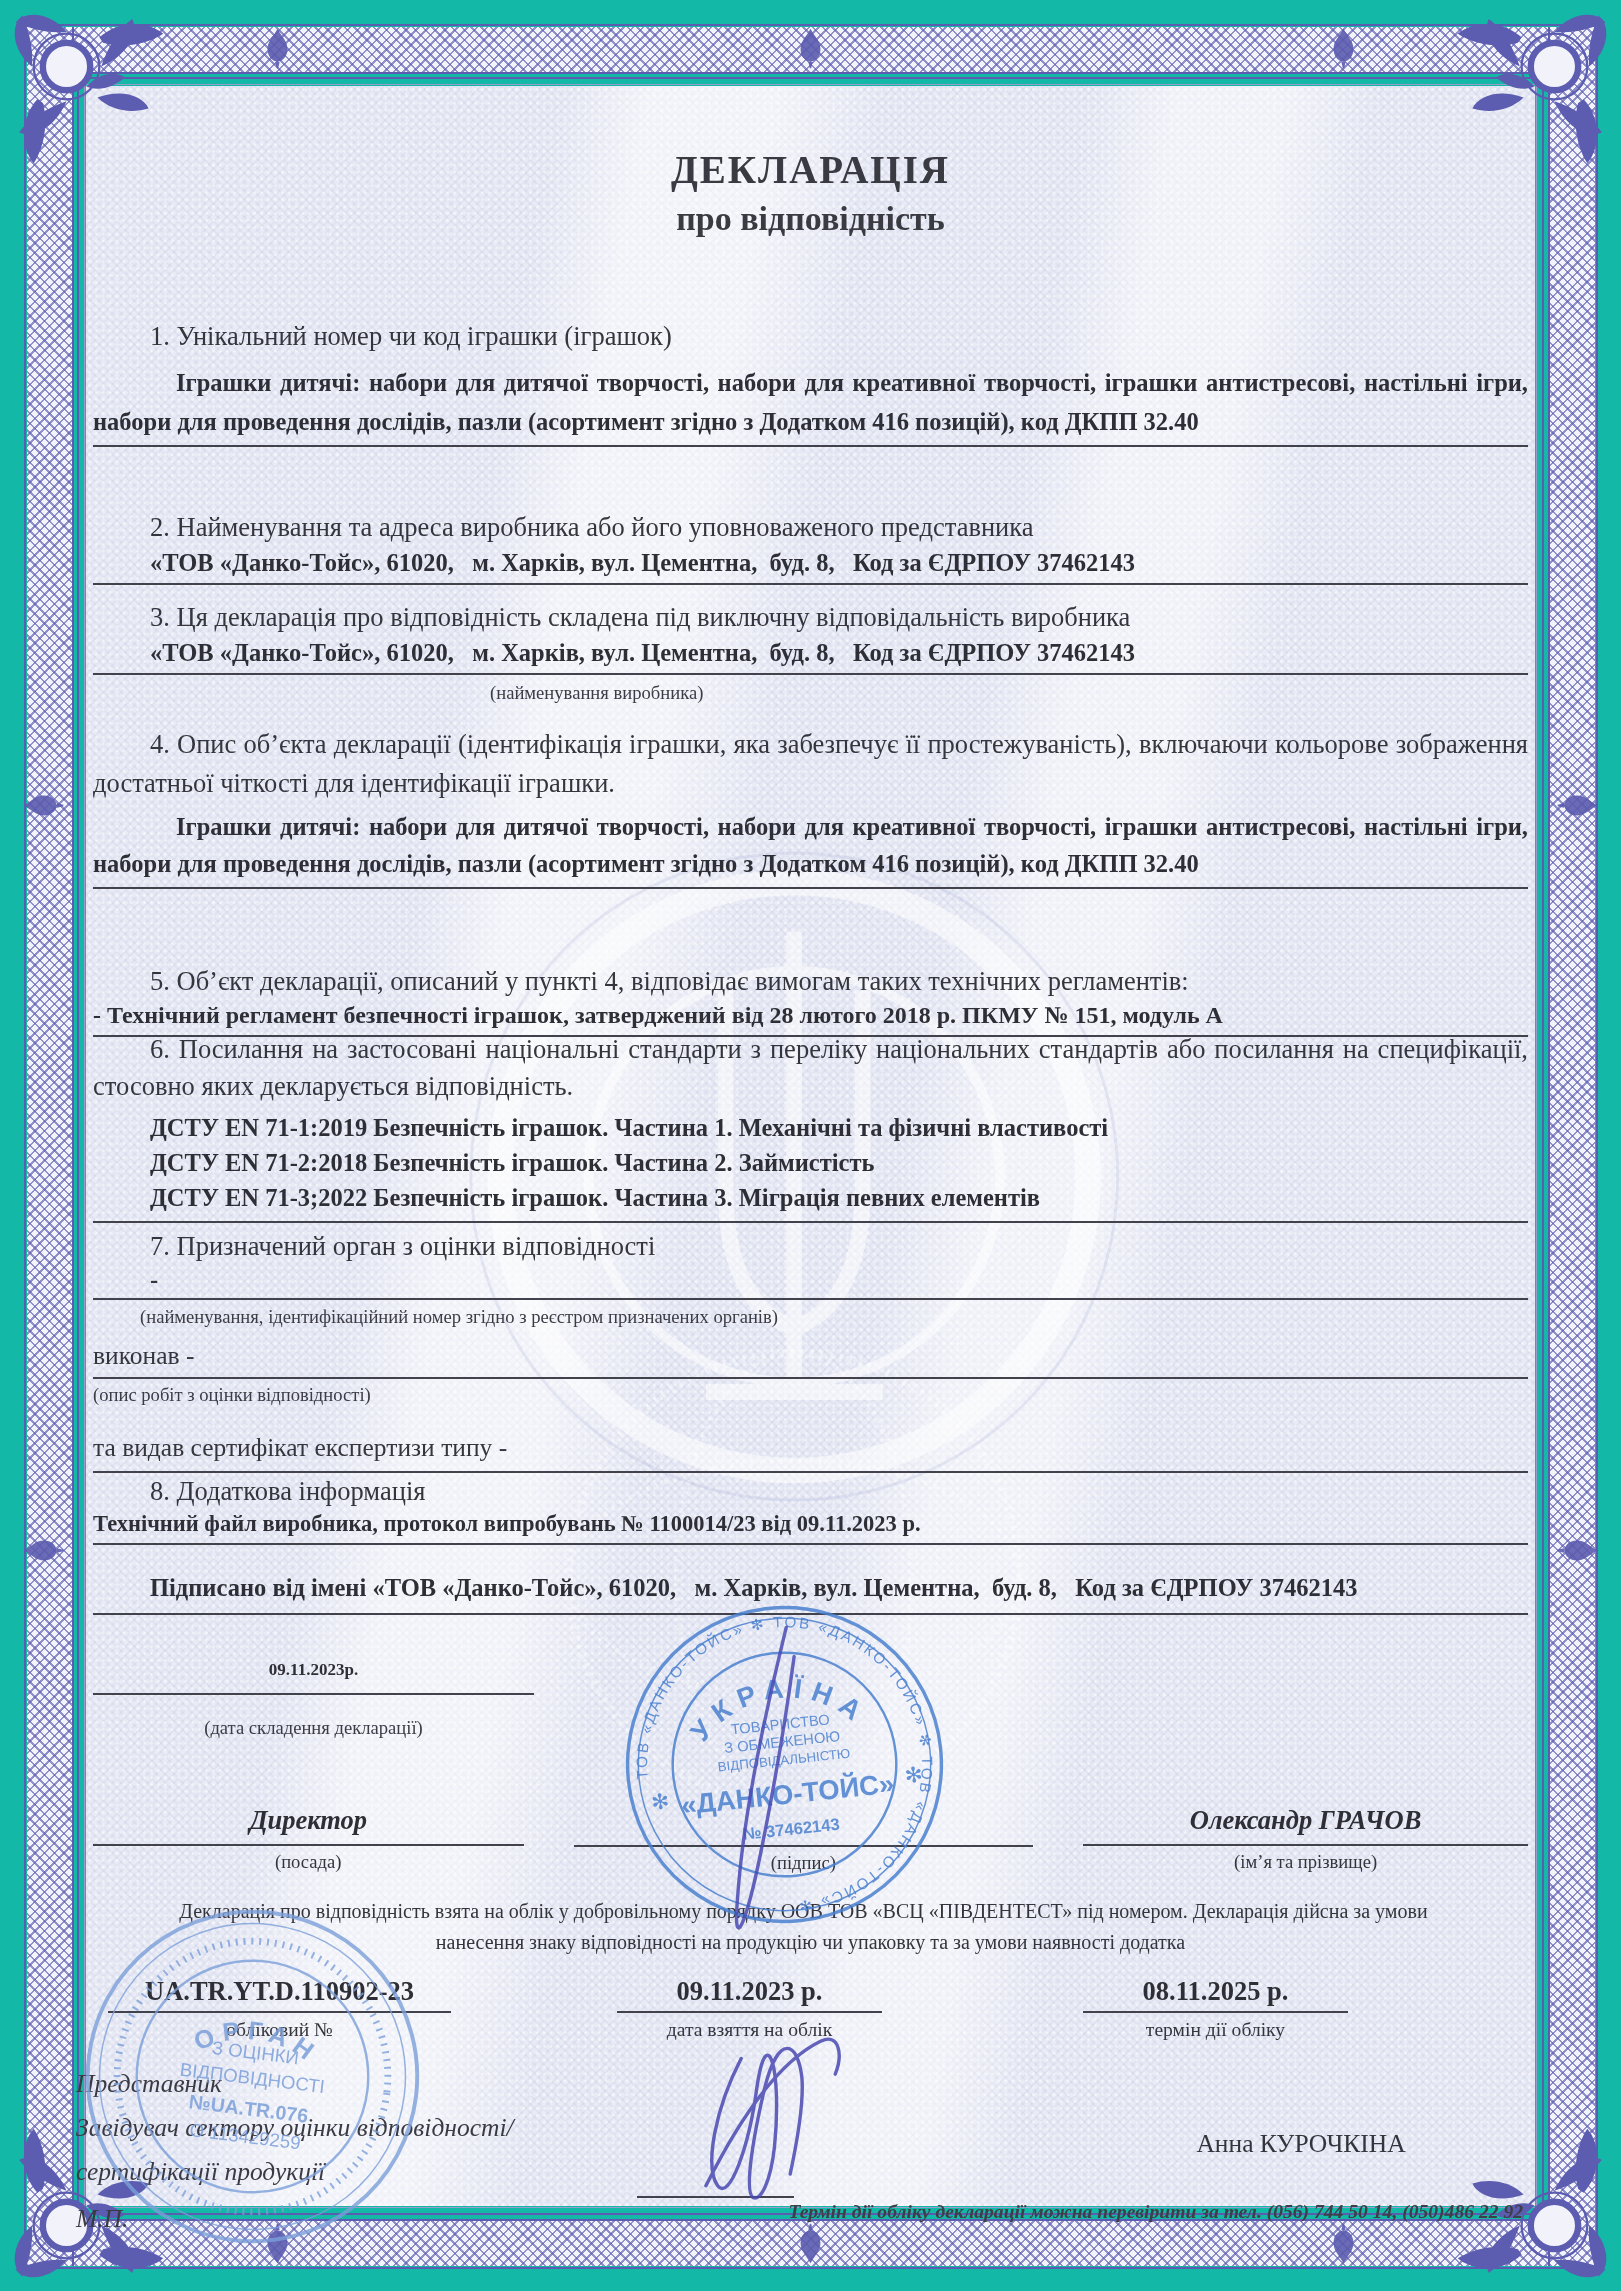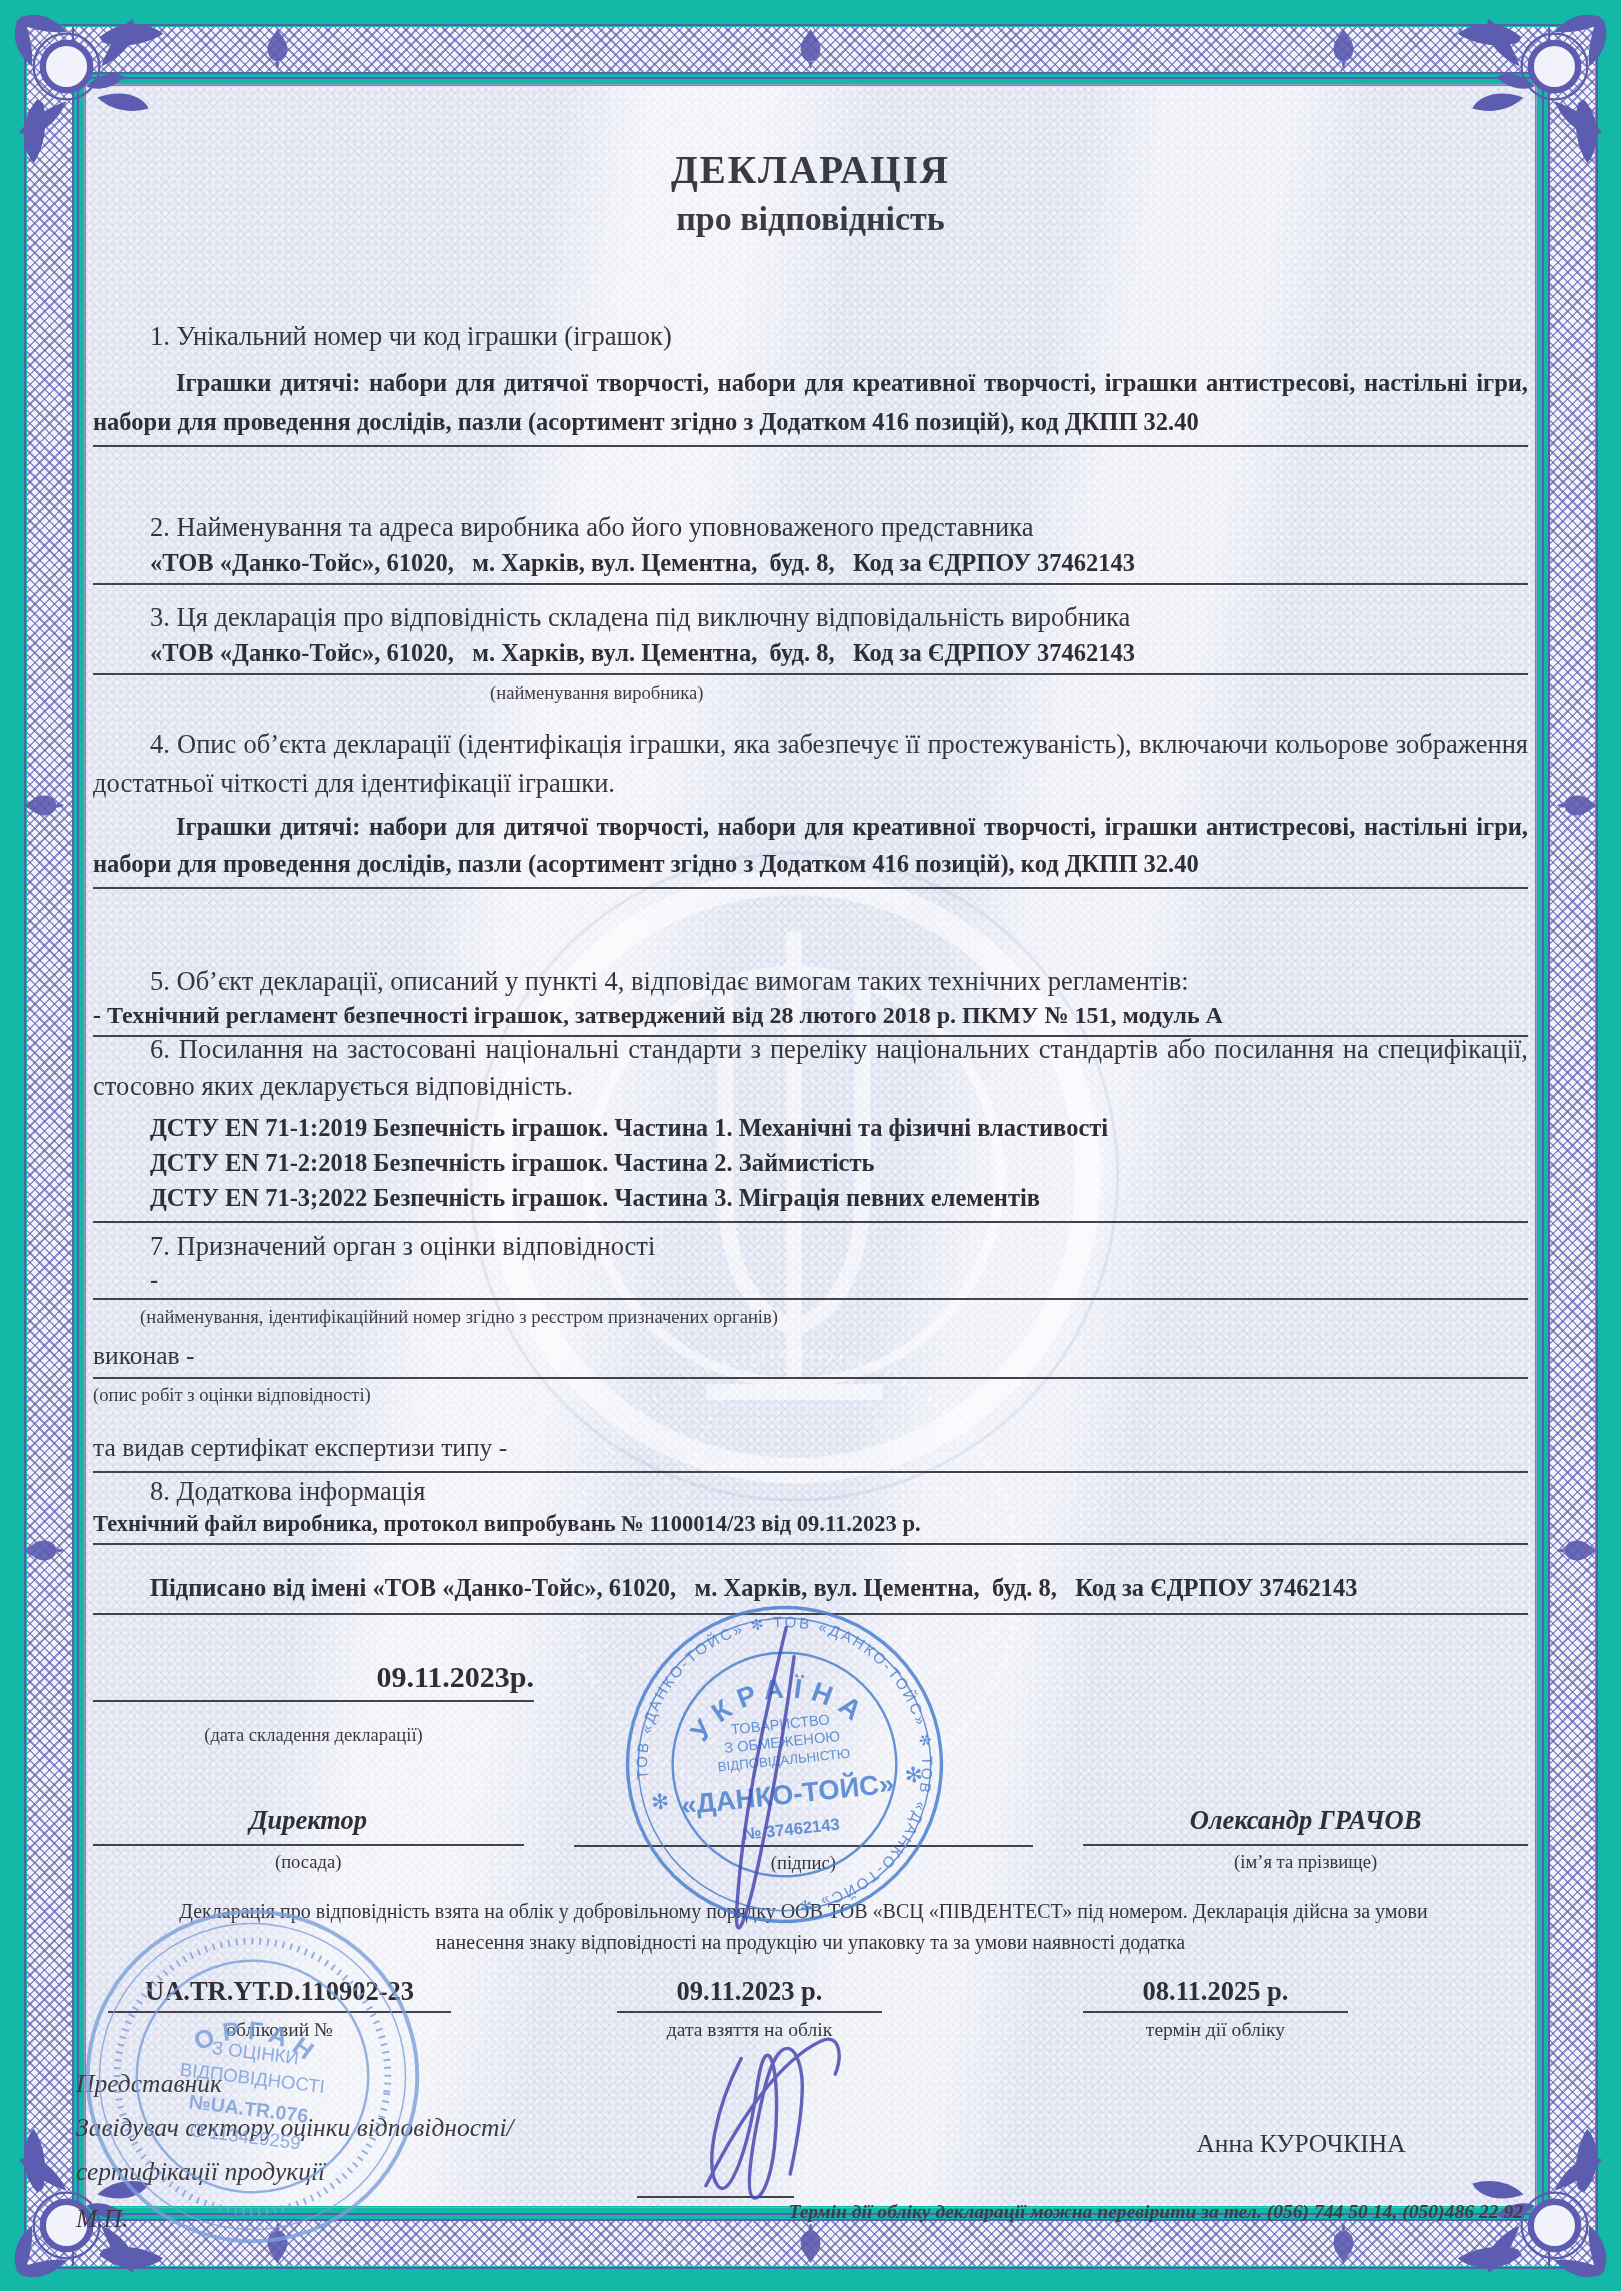--- a/index.html
+++ b/index.html
@@ -191,21 +191,21 @@
   <div class="abs cap" style="top:1384px">(опис робіт з оцінки відповідності)</div>
   <div class="abs rule" style="top:1341px;font-size:25.5px;padding-bottom:5.9px">виконав -</div>
   <div class="abs rule" style="top:1433px;font-size:25.5px;padding-bottom:7.8px">та видав сертифікат експертизи типу -</div>
 
   <div class="abs h" style="top:1476px">8. Додаткова інформація</div>
   <div class="abs val rule" style="top:1511px;font-size:22.5px">Технічний файл виробника, протокол випробувань № 1100014/23 від 09.11.2023 р.</div>
 
   <div class="abs val rule hj" style="top:1568px;text-indent:57px;font-size:24.5px;line-height:39px;padding-bottom:5.9px">Підписано від імені «ТОВ «Данко-Тойс», 61020,   м. Харків, вул. Цементна,  буд. 8,   Код за ЄДРПОУ 37462143</div>
 
   <div class="abs" style="top:1660px;left:93px;right:auto;width:441px">
-    <div class="rule" style="font-size:30px;font-weight:bold;text-align:right;color:#2e2e36;padding-bottom:6px">09.11.2023р.</div>
+    <div class="rule" style="font-size:17px;font-weight:bold;text-align:center;color:#2e2e36;padding-bottom:13px">09.11.2023р.</div>
     <div class="cap" style="text-align:center;margin-top:22px">(дата складення декларації)</div>
   </div>
 
   <div class="abs" style="top:1805px;display:flex;justify-content:space-between">
     <div style="width:30%">
       <div class="sig-label rule" style="padding-bottom:7.8px">Директор</div>
       <div class="sig-cap">(посада)</div>
     </div>
     <div style="width:32%">
       <div class="rule" style="height:40px"></div>

